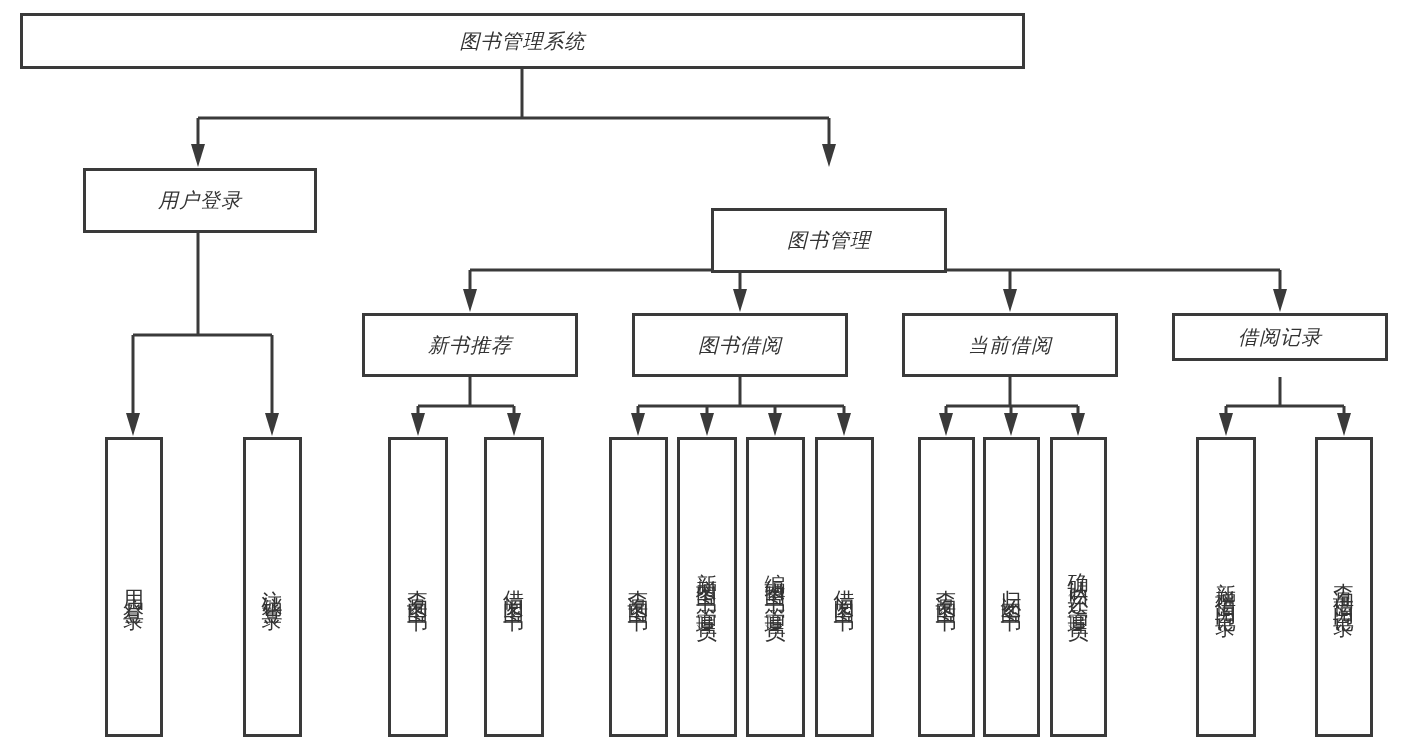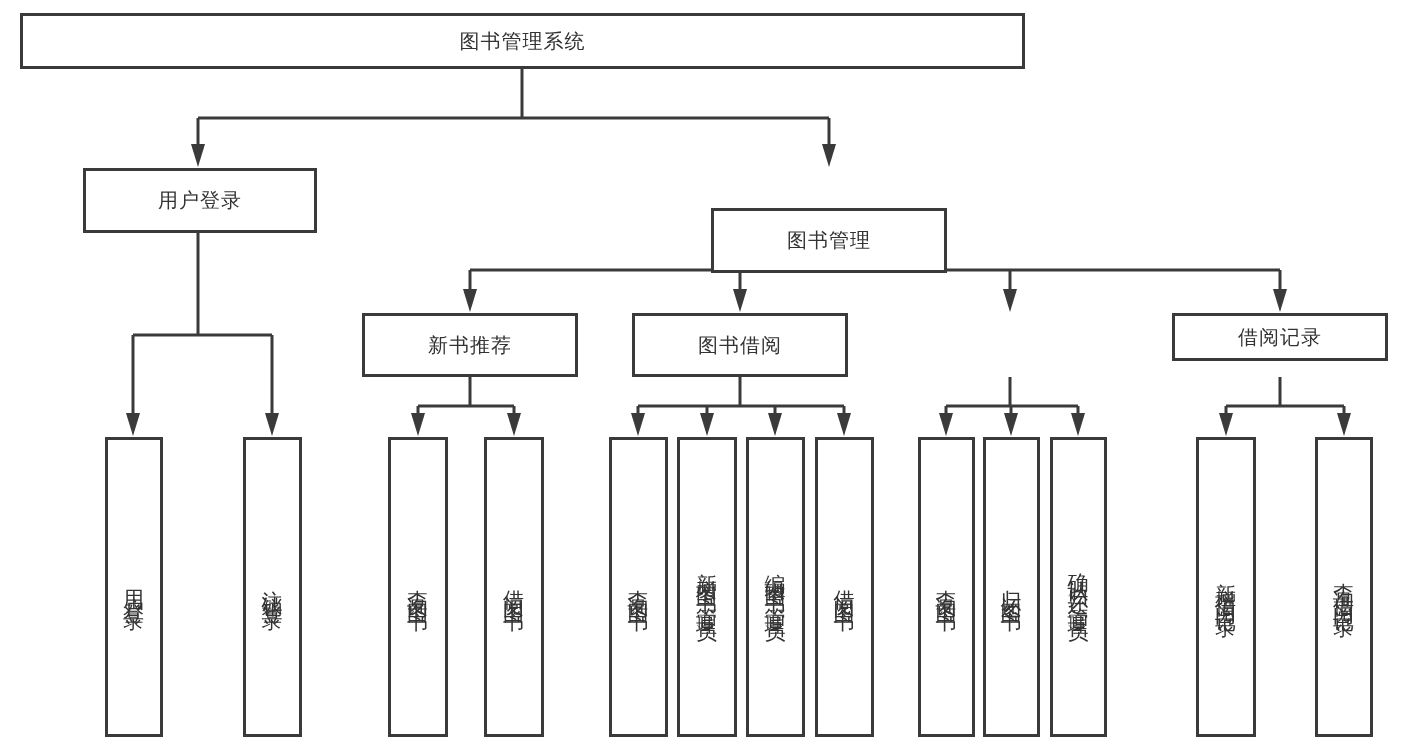--- a/index.html
+++ b/index.html
@@ -21,21 +21,21 @@
     position: absolute;
     box-sizing: border-box;
     background: #ffffff;
     border: 3px solid #3a3a3a;
     display: flex;
     align-items: center;
     justify-content: center;
     color: #333333;
     z-index: 2;
   }
-  .h-node { font-size: 20px; letter-spacing: 1px; white-space: nowrap; }
+  .h-node { font-size: 20px; letter-spacing: 1px; white-space: nowrap; font-style: italic; }
   .v-node {
     writing-mode: vertical-rl;
     text-orientation: mixed;
     font-size: 21px;
     line-height: 1;
     letter-spacing: 7px;
     top: 437px;
     height: 300px;
   }
   #watermark {
@@ -122,20 +122,21 @@
     </g>
   </svg>
 
   <div class="node h-node" style="left:20px; top:13px; width:1005px; height:56px;">图书管理系统</div>
 
   <div class="node h-node" style="left:83px; top:168px; width:234px; height:65px;">用户登录</div>
   <div class="node h-node" style="left:711px; top:168px; width:236px; height:65px;margin-top:40px;">图书管理</div>
 
   <div class="node h-node" style="left:362px; top:313px; width:216px; height:64px;">新书推荐</div>
   <div class="node h-node" style="left:632px; top:313px; width:216px; height:64px;">图书借阅</div>
+  <div class="node h-node" style="left:902px; top:313px; width:216px; height:64px;">当前借阅</div>
   <div class="node h-node" style="left:1172px; top:313px; width:216px; height:48px;">借阅记录</div>
 
   <div class="node v-node" style="left:105px; width:58px;">用户登录</div>
   <div class="node v-node" style="left:243px; width:59px;">注销登录</div>
   <div class="node v-node" style="left:388px; width:60px;">查询图书</div>
   <div class="node v-node" style="left:484px; width:60px;">借阅图书</div>
   <div class="node v-node" style="left:609px; width:59px;">查询图书</div>
   <div class="node v-node" style="left:677px; width:60px;">新增图书（管理员）</div>
   <div class="node v-node" style="left:746px; width:59px;">编辑图书（管理员）</div>
   <div class="node v-node" style="left:815px; width:59px;">借阅图书</div>

